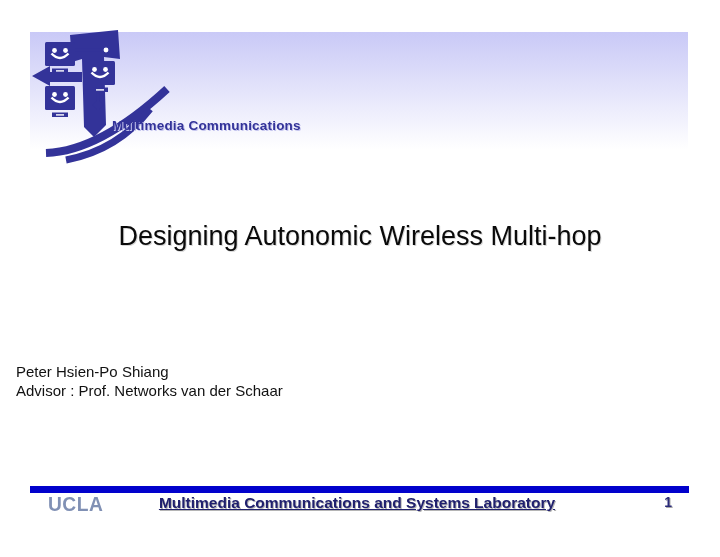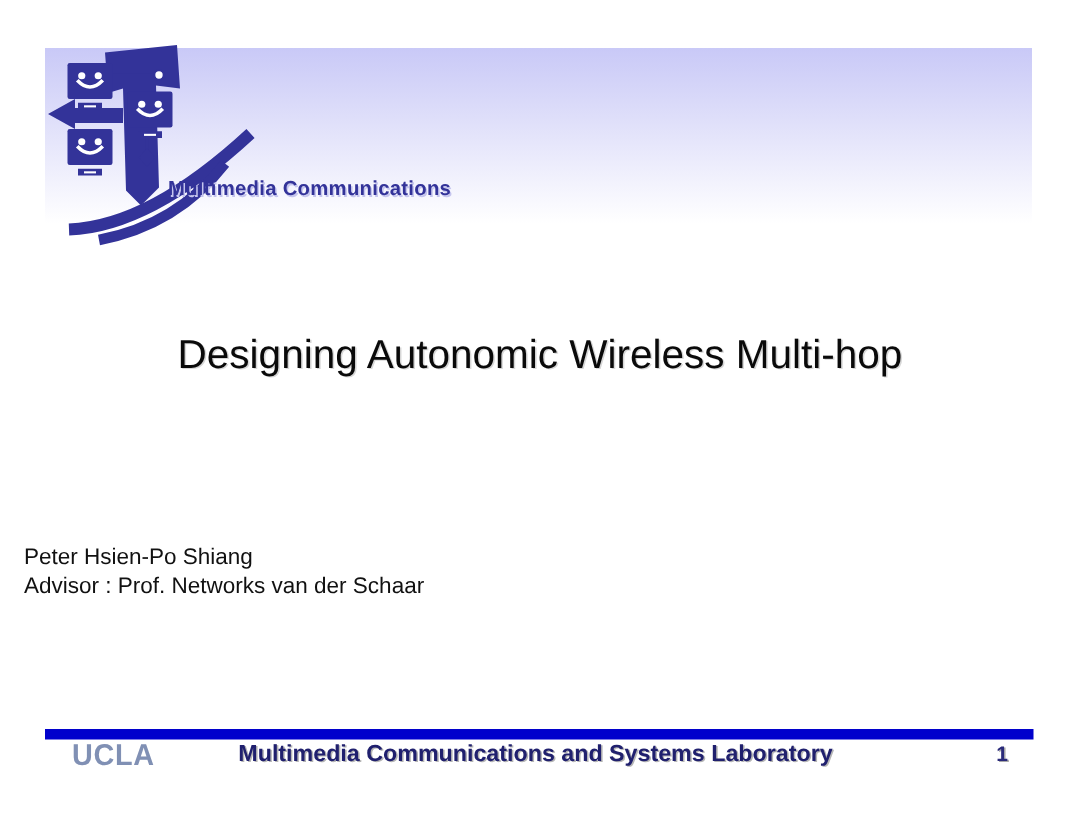--- a/index.html
+++ b/index.html
@@ -41,20 +41,21 @@
   }
   .footer-ucla{
     position:absolute;left:48px;top:493px;
     font-size:20px;font-weight:bold;color:var(--ucla-slate);
     letter-spacing:0.5px;transform:scaleX(0.96);transform-origin:left top;
   }
   .footer-lab{
     position:absolute;left:0;top:494px;width:714px;text-align:center;
     font-size:15.5px;font-weight:bold;color:var(--footer-navy);
     text-shadow:1px 1px 0 #b5b5b5;
+    text-decoration:underline;
   }
   .footer-page{
     position:absolute;right:48px;top:494px;
     font-size:14px;font-weight:bold;color:#2b2b7a;
     text-shadow:1px 1px 0 #a8a8a8;
   }
 </style>
 </head>
 <body>
 

